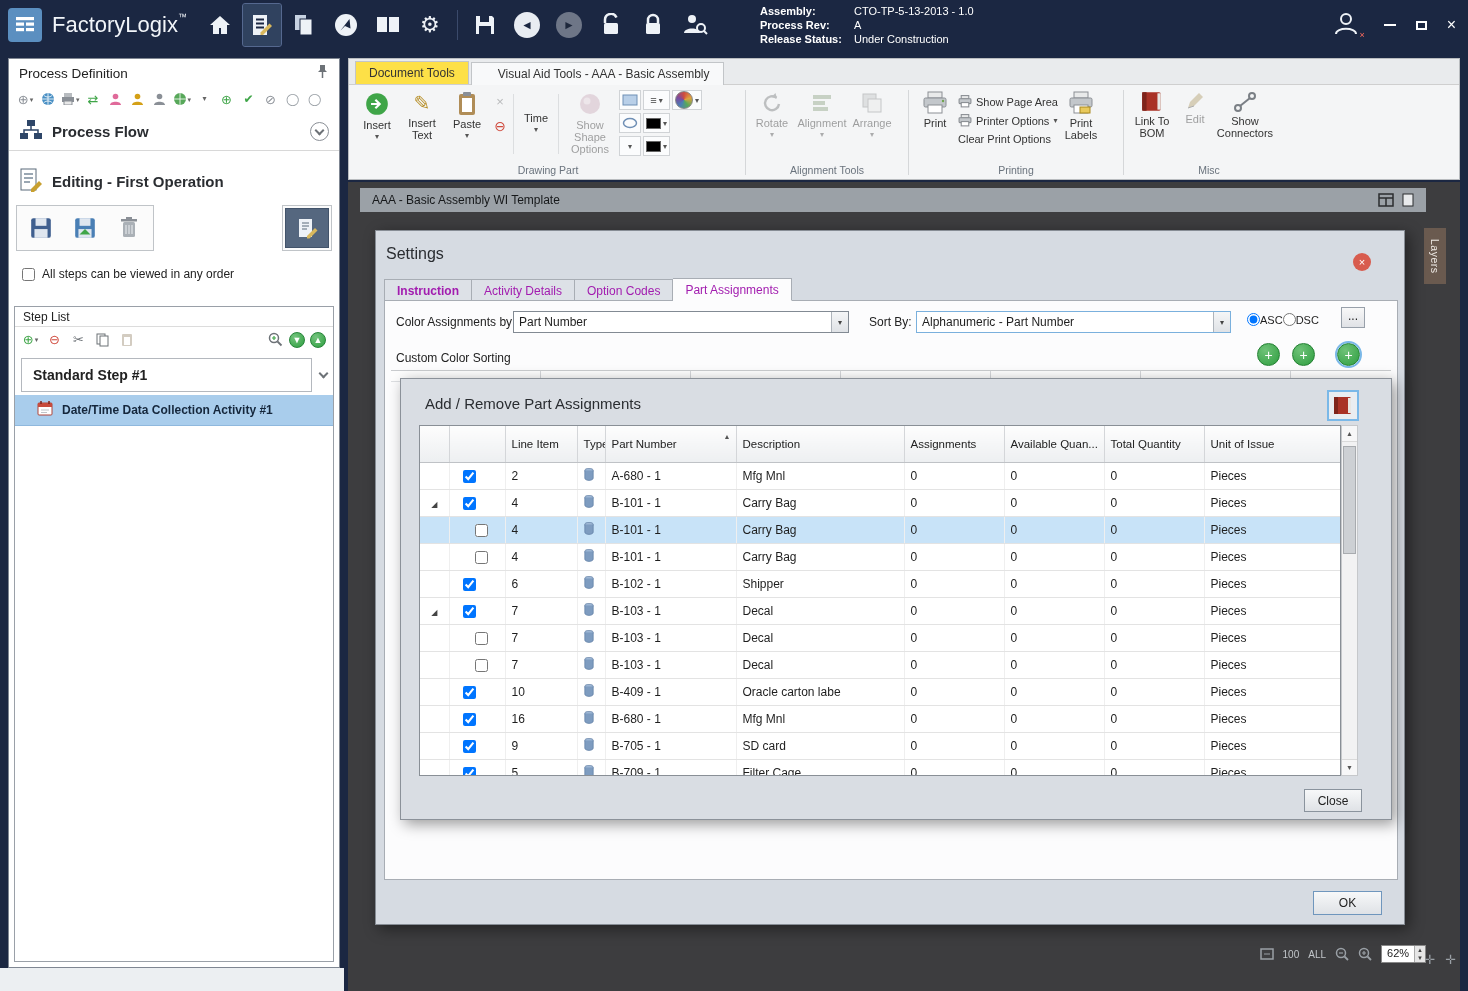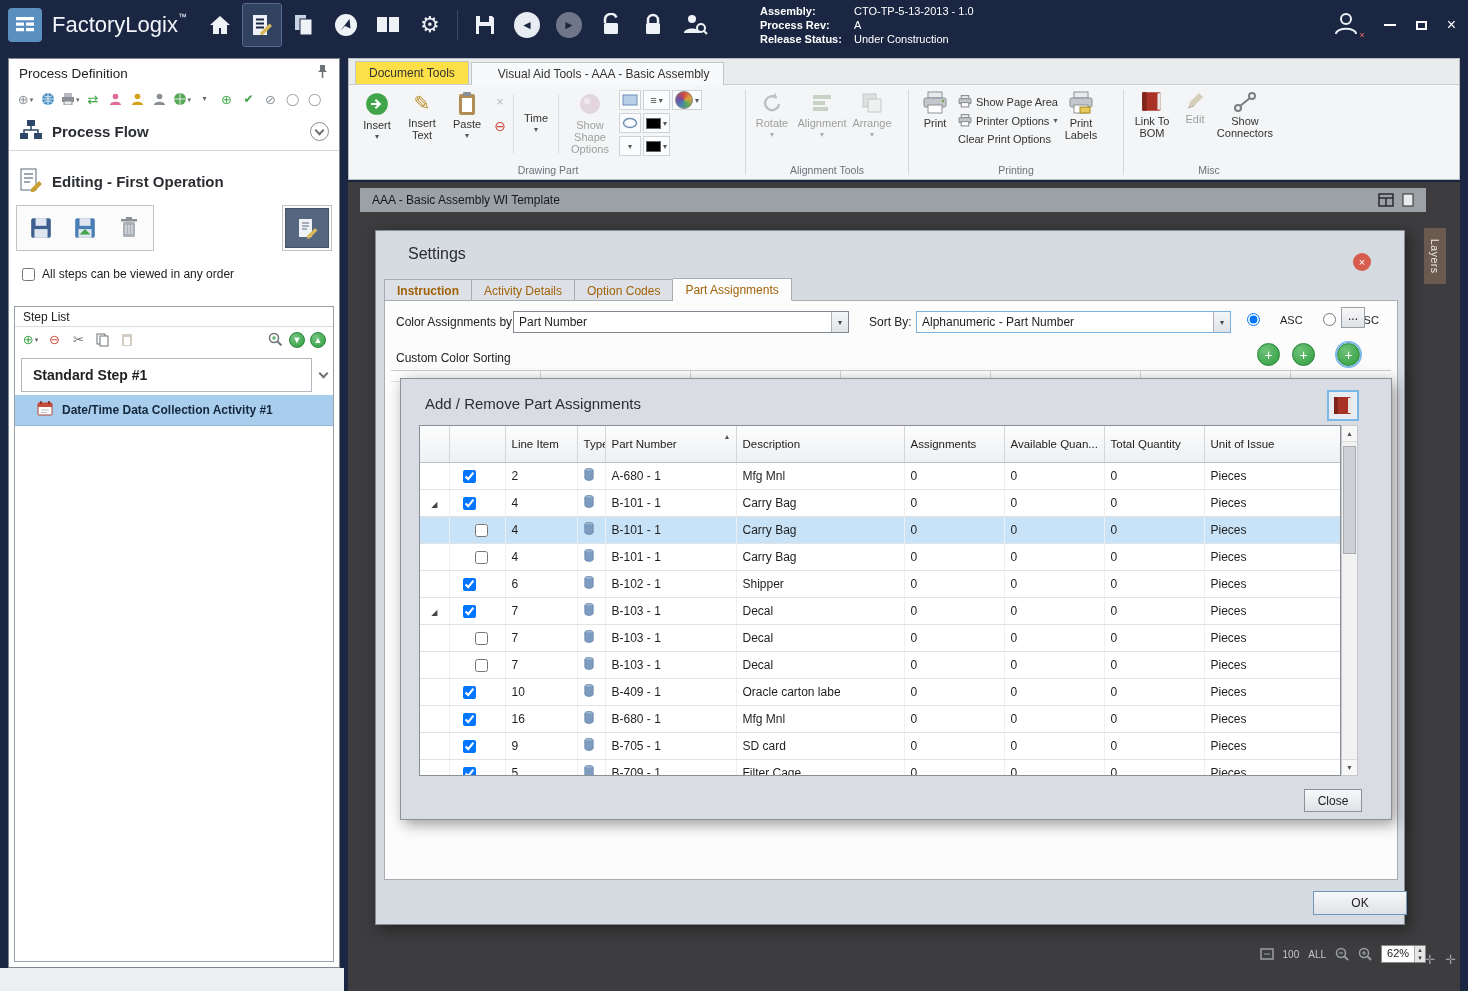--- a/index.html
+++ b/index.html
@@ -90,41 +90,41 @@
   .zoom-spin{display:flex;align-items:stretch;background:#fff;border:1px solid #888;height:18px;}
   .zoom-val{padding:1px 5px;color:#222;font-size:11px;}
   .spin-arrows{display:flex;flex-direction:column;border-left:1px solid #aaa;}
   .spin-arrows span{font-size:6px;line-height:8px;padding:0 2px;background:#e6e6e6;color:#444;text-align:center;}
   .doc-rstrip{position:absolute;right:4px;bottom:24px;display:flex;gap:10px;color:#9aa0a6;font-size:13px;}
   .layers-tab{position:absolute;left:1424px;top:228px;width:22px;height:56px;background:#6a5a4f;color:#ece7e2;display:flex;align-items:center;justify-content:center;z-index:5;}
   .layers-tab span{writing-mode:vertical-rl;font-size:10.5px;letter-spacing:.5px;}
 
   
   .dlg-settings{position:absolute;left:375px;top:230px;width:1030px;height:695px;background:#d6dbe2;border:1px solid #878d95;box-shadow:4px 4px 14px rgba(0,0,0,.45);z-index:10;}
-  .dlg-title{position:absolute;left:32px;top:14px;font-size:16px;color:#2a2d31;}
+  .dlg-title{position:absolute;left:10px;top:14px;font-size:16px;color:#2a2d31;}
   .dlg-close{position:absolute;right:33px;top:22px;width:18px;height:18px;border-radius:50%;background:#d85c4e;border:1px solid #a841f2e;color:#fff;display:flex;align-items:center;justify-content:center;font-size:11px;}
   .settings-tabs{position:absolute;left:8px;top:47px;display:flex;align-items:flex-end;}
-  .stab{height:22px;padding:4px 12px 0;font-size:12px;background:#dde1e7;border:1px solid #a8adb4;color:#a16207;}
+  .stab{height:22px;padding:4px 12px 0;font-size:12px;background:#dde1e7;border:1px solid #a8adb4;color:#a21caf;}
   .stab + .stab{border-left:none;}
   .stab.active{background:#fcfcfd;height:23px;border-bottom:1px solid #fcfcfd;position:relative;z-index:2;}
   .stab.bold{font-weight:700;}
   .settings-panel{position:absolute;left:8px;top:69px;width:1014px;height:580px;background:#fcfcfd;border:1px solid #a8adb4;}
   .sp-label{position:absolute;font-size:12px;color:#222;}
   .combo{position:absolute;height:22px;background:#fff;border:1px solid #828a93;display:flex;align-items:center;font-size:12px;}
   .combo .cval{flex:1;padding:0 5px;white-space:nowrap;overflow:hidden;}
   .combo .cbtn{width:17px;align-self:stretch;border-left:1px solid #aeb4bb;background:linear-gradient(#f5f6f7,#dfe2e6);display:flex;align-items:center;justify-content:center;font-size:8px;color:#444;}
-  .radio-row{position:absolute;left:862px;top:8px;display:flex;align-items:center;gap:20px;font-size:11px;justify-content:space-between;}
+  .radio-row{position:absolute;left:862px;top:8px;display:flex;align-items:center;gap:0;font-size:11px;justify-content:space-between;}
   .more-btn{position:absolute;left:956px;top:6px;width:24px;height:21px;background:linear-gradient(#f8f8f8,#e0e2e6);border:1px solid #98a0aa;font-size:12px;text-align:center;line-height:17px;}
   .custom-lbl{position:absolute;left:11px;top:50px;font-size:12px;color:#222;}
   .green-btns{position:absolute;left:872px;top:42px;display:flex;gap:12px;align-items:center;}
   .gbtn{width:23px;height:23px;border-radius:50%;background:radial-gradient(circle at 35% 30%,#6fc278,#2e9e3f);color:#fff;display:flex;align-items:center;justify-content:center;font-size:14px;border:1px solid #238032;}
   .gbtn.focus{outline:2px solid #7ab8e8;margin-left:10px;}
   .grid-sliver{position:absolute;left:6px;top:69px;right:6px;height:12px;border-top:1px solid #c9cbce;border-bottom:1px solid #dddfe2;background:repeating-linear-gradient(to right,#fdfdfd 0 149px,#d4d6d9 149px 150px);}
   .btn{background:linear-gradient(#f7f8f9,#dfe2e6);border:1px solid #8a939d;font-size:12px;color:#222;display:flex;align-items:center;justify-content:center;}
-  .ok-btn{position:absolute;left:937px;top:660px;width:94px;height:24px;border:1px solid #6f96bd;}
+  .ok-btn{position:absolute;left:937px;top:660px;width:69px;height:24px;border:1px solid #6f96bd;}
 
   .dlg-parts{position:absolute;left:400px;top:378px;width:992px;height:442px;background:#d9dde3;border:1px solid #8b9199;box-shadow:4px 4px 14px rgba(0,0,0,.4);z-index:20;}
   .parts-title{position:absolute;left:24px;top:16px;font-size:15px;color:#2a2d31;}
   .book-btn{position:absolute;right:34px;top:13px;width:28px;height:27px;display:flex;align-items:center;justify-content:center;background:#e9edf1;outline:2px solid #7ab8e8;}
   .table-wrap{position:absolute;left:18px;top:46px;width:922px;height:351px;background:#fff;border:1px solid #898f96;overflow:hidden;}
   table{border-collapse:collapse;width:922px;table-layout:fixed;}
   thead th{height:36px;background:linear-gradient(#fdfdfd,#edeff1);border-right:1px solid #d4d6d9;border-bottom:1px solid #bfc2c6;font-weight:400;font-size:11.5px;text-align:left;padding:0 6px;color:#222;position:relative;white-space:nowrap;overflow:hidden;}
   th .sortarrow{position:absolute;right:5px;top:7px;font-size:7px;color:#555;}
   tbody td{height:27px;border-right:1px solid #efefef;border-bottom:1px solid #e3e3e3;font-size:12px;padding:0 6px;overflow:hidden;white-space:nowrap;color:#1e1e1e;}
   td.c-exp{text-align:center;padding:0;}

